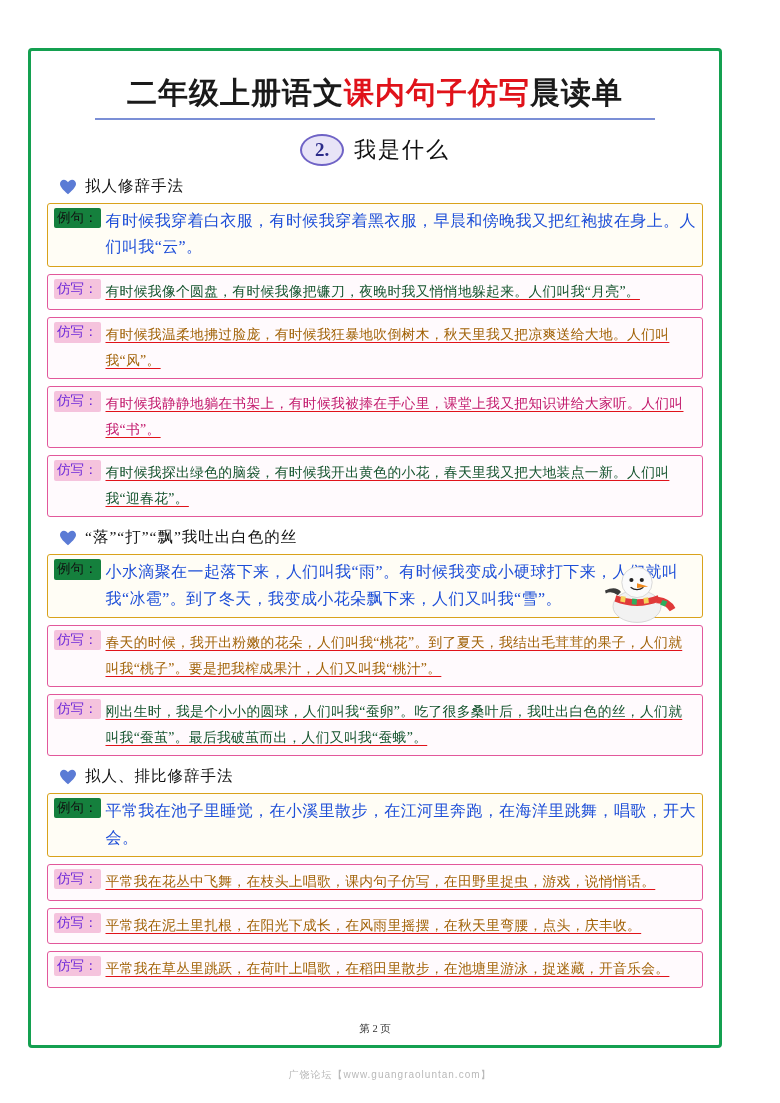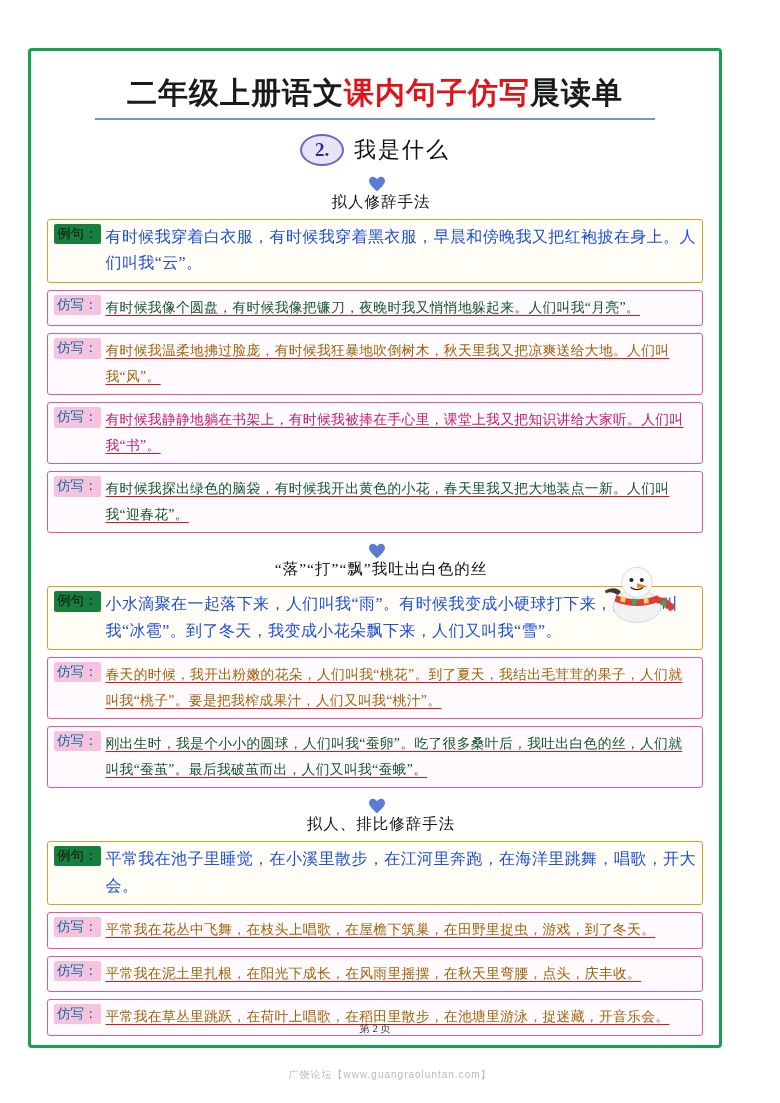--- a/index.html
+++ b/index.html
@@ -77,21 +77,20 @@
   .subtitle-text {
     font-family: "Liberation Serif", serif;
     font-size: 22px;
     color: #111;
     letter-spacing: 2px;
   }
   .section-head {
     display: flex;
     align-items: center;
     margin: 10px 0 6px 12px;
-    flex-direction: column;
   }
   .heart-icon {
     width: 18px;
     height: 16px;
     margin-right: 8px;
     flex: none;
   }
   .section-head-label {
     font-family: "Liberation Serif", serif;
     font-size: 15.5px;
@@ -123,21 +122,21 @@
     line-height: 1.35;
     white-space: nowrap;
     border-radius: 2px;
   }
   .tag.example-tag {
     background: #15803d;
     color: #111;
   }
   .tag.imitate-tag {
     background: #f5c3dd;
-    color: #0369a1;
+    color: #6d28d9;
   }
   .body-text {
     font-family: "Liberation Serif", serif;
     color: #1d4ed8;
     flex: 1;
   }
   .example .body-text {
     font-size: 16px;
     line-height: 1.65;
     letter-spacing: 0.4px;
@@ -267,21 +266,21 @@
       </svg>
       <span class="section-head-label">拟人、排比修辞手法</span>
     </div>
 
     <div class="block example">
       <span class="tag example-tag">例句：</span>
       <span class="body-text">平常我在池子里睡觉，在小溪里散步，在江河里奔跑，在海洋里跳舞，唱歌，开大会。</span>
     </div>
     <div class="block imitate">
       <span class="tag imitate-tag">仿写：</span>
-      <span class="body-text green">平常我在花丛中飞舞，在枝头上唱歌，在屋檐下筑巢，在田野里捉虫，游戏，到了冬天。</span>
+      <span class="body-text green">平常我在花丛中飞舞，在枝头上唱歌，课内句子仿写，在田野里捉虫，游戏，说悄悄话。</span>
     </div>
     <div class="block imitate">
       <span class="tag imitate-tag">仿写：</span>
       <span class="body-text green">平常我在泥土里扎根，在阳光下成长，在风雨里摇摆，在秋天里弯腰，点头，庆丰收。</span>
     </div>
     <div class="block imitate">
       <span class="tag imitate-tag">仿写：</span>
       <span class="body-text green">平常我在草丛里跳跃，在荷叶上唱歌，在稻田里散步，在池塘里游泳，捉迷藏，开音乐会。</span>
     </div>
 

